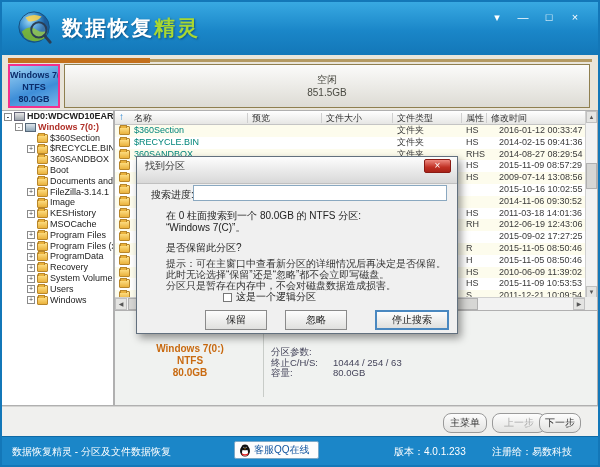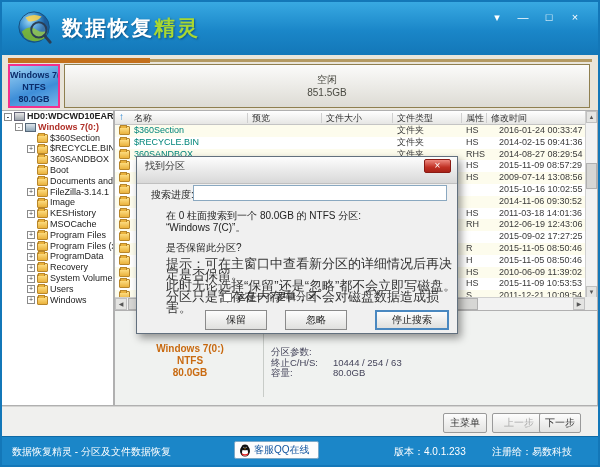--- a/index.html
+++ b/index.html
@@ -84,21 +84,21 @@
          color:#c96a10; font-weight:bold; line-height:12px; font-size:10px; }
   .vdiv { position:absolute; left:148px; top:8px; bottom:8px; width:1px; background:#c8ccc8; }
   .params { position:absolute; left:156px; top:36px; color:#44445a; line-height:10.5px; }
   .prow { white-space:nowrap; }
   .prow .pl { display:inline-block; width:62px; }
 
   
   .btnbar { position:absolute; left:0; top:404px; width:596px; height:30px; background:#f0f0ee;
             border-top:1px solid #d4d4d2; }
   .btn { position:absolute; top:6px; height:20px; font-size:10px; color:#333; text-align:center;
-         line-height:18px; background:linear-gradient(#fdfdfd,#e3e3e1); border:1px solid #9a9a9a; border-radius:2px; }
+         line-height:18px; background:linear-gradient(#fdfdfd,#e3e3e1); border:1px solid #9a9a9a; border-radius:8px; }
   .btn.disabled { color:#aaa; }
 
   
   .statusbar { position:absolute; left:0; top:434px; width:596px; height:29px;
                background:#1b86c8; border-top:1px solid #0f6aa5; color:#fff; font-size:10px; }
   .sb-app { position:absolute; left:10px; top:8px; }
   .sb-qq { position:absolute; left:232px; top:4px; height:18px; padding:0 8px 0 4px; background:#fdfdfd;
            border:1px solid #7aa8c8; border-radius:2px; color:#1557a0; line-height:16px; display:flex; align-items:center; gap:3px; }
   .sb-ver { position:absolute; left:392px; top:8px; }
   .sb-reg { position:absolute; left:490px; top:8px; }
@@ -112,21 +112,21 @@
             line-height:17px; padding-left:8px; color:#333; }
   .dclose { position:absolute; right:6px; top:2px; width:27px; height:14px; border:1px solid #8a1a14;
             border-radius:2px; background:linear-gradient(#ee8a80,#c03024 60%,#a82218);
             color:#fff; text-align:center; line-height:12px; font-size:10px; }
   .dlabel { position:absolute; left:14px; top:31px; }
   .dinput { position:absolute; left:56px; top:28px; width:254px; height:16px;
             border:1px solid #8aa8c0; background:#fff; font-size:10px; padding:0 2px; }
   .dline1 { position:absolute; left:29px; top:52px; }
   .dline2 { position:absolute; left:29px; top:64px; }
   .dline3 { position:absolute; left:29px; top:84px; }
-  .dtips  { position:absolute; left:29px; top:101px; font-size:13px; line-height:11px; color:#333; }
+  .dtips  { position:absolute; left:29px; top:101px; font-size:10px; line-height:11px; color:#333; }
   .dcheck { position:absolute; left:86px; top:133px; display:flex; align-items:center; gap:4px; }
   .cbox { width:9px; height:9px; border:1px solid #777; background:#fff; }
   .dbtn { position:absolute; top:153px; height:20px; text-align:center; line-height:18px;
           background:linear-gradient(#fdfdfd,#e0e0de); border:1px solid #8a8a8a; border-radius:0; }
   .dbtn.keep { left:68px; width:62px; }
   .dbtn.ignore { left:148px; width:62px;text-align:center; }
   .dbtn.stop { left:238px; width:74px; border:2px solid #4a88c0; line-height:16px; }
 </style>
 </head>
 <body>
@@ -208,21 +208,21 @@
       <span class="hsep" style="left:277px"></span>
       <span class="hsep" style="left:346px"></span>
       <span class="hsep" style="left:371px"></span>
     </div>
     <div class="rows" id="rows">
         <div class="fr">
           <span class="ticon folder"></span>
           <span class="c-name">$360Section</span>
           <span class="c-type">文件夹</span>
           <span class="c-attr">HS</span>
-          <span class="c-time">2016-01-24 00:33:47</span>
+          <span class="c-time">2016-01-12 00:33:47</span>
         </div>
         <div class="fr">
           <span class="ticon folder"></span>
           <span class="c-name">$RECYCLE.BIN</span>
           <span class="c-type">文件夹</span>
           <span class="c-attr">HS</span>
           <span class="c-time">2014-02-15 09:41:36</span>
         </div>
         <div class="fr">
           <span class="ticon folder"></span>

